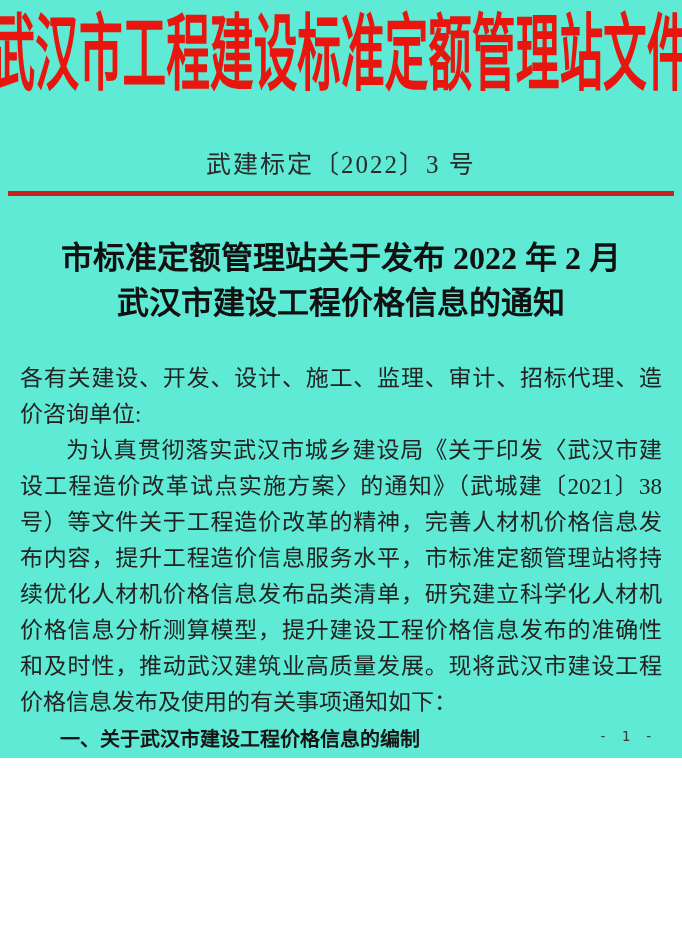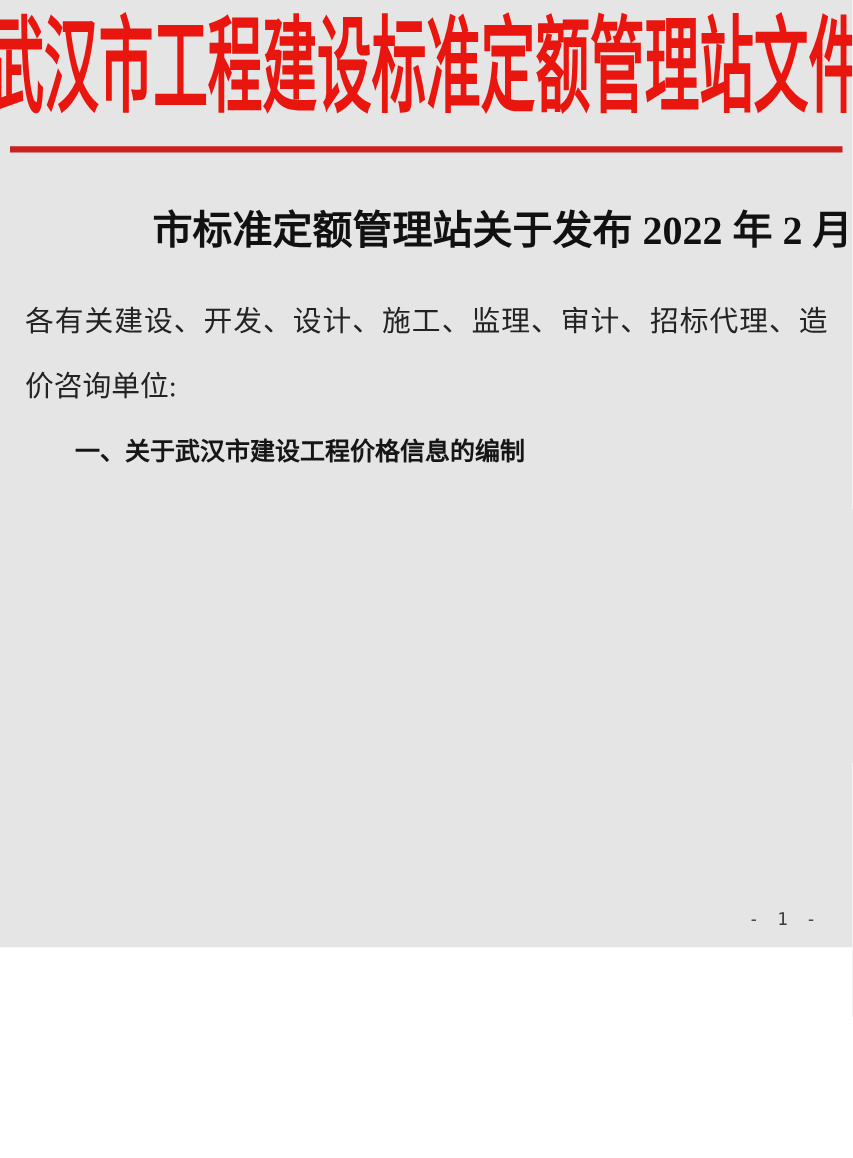--- a/index.html
+++ b/index.html
@@ -5,21 +5,21 @@
   html, body {
     margin: 0;
     padding: 0;
     background: #ffffff;
   }
   .page {
     position: relative;
     width: 682px;
     height: 758px;
     margin: 0 auto;
-    background: #e5e5e5;
+    background: #5eead4;
     overflow: hidden;
     font-family: "Liberation Serif", "DejaVu Serif", serif;
     color: #1f1f1f;
   }
 
   
   .header-banner {
     margin-top: 4px;
     height: 102px;
     width: 100%;
@@ -53,32 +53,32 @@
   
   .red-divider {
     margin: 11px 8px 0 8px;
     height: 5px;
     background: #c92120;
   }
 
   
   .notice-title {
     margin-top: 40px;
-    text-align: right;
+    text-align: center;
     font-weight: 700;
     font-size: 32px;
     line-height: 45px;
     color: #111111;
   }
 
   
   .body-text {
-    margin: 25px 20px 0 20px;
+    margin: 35px 20px 0 20px;
     font-size: 23px;
-    line-height: 52px;
+    line-height: 36px;
     text-align: justify;
     color: #232323;
   }
   .body-text p {
     margin: 0;
     padding: 0;
   }
   .p-indent {
     text-indent: 2em;
   }
@@ -104,27 +104,30 @@
 </style>
 </head>
 <body>
 
 <div class="page">
 
   <div class="header-banner">
     <div class="org-title">武汉市工程建设标准定额管理站文件</div>
   </div>
 
+  <div class="doc-number">武建标定〔2022〕3 号</div>
 
   <div class="red-divider"></div>
 
   <div class="notice-title">
     <div>市标准定额管理站关于发布 2022 年 2 月</div>
+    <div>武汉市建设工程价格信息的通知</div>
   </div>
 
   <div class="body-text">
     <p class="p-plain">各有关建设、开发、设计、施工、监理、审计、招标代理、造价咨询单位:</p>
+    <p class="p-indent">为认真贯彻落实武汉市城乡建设局《关于印发〈武汉市建设工程造价改革试点实施方案〉的通知》（武城建〔2021〕38 号）等文件关于工程造价改革的精神，完善人材机价格信息发布内容，提升工程造价信息服务水平，市标准定额管理站将持续优化人材机价格信息发布品类清单，研究建立科学化人材机价格信息分析测算模型，提升建设工程价格信息发布的准确性和及时性，推动武汉建筑业高质量发展。现将武汉市建设工程价格信息发布及使用的有关事项通知如下：</p>
     <p class="p-bold">一、关于武汉市建设工程价格信息的编制</p>
   </div>
 
   <div class="page-number">- 1 -</div>
 
 </div>
 
 </body></html>

